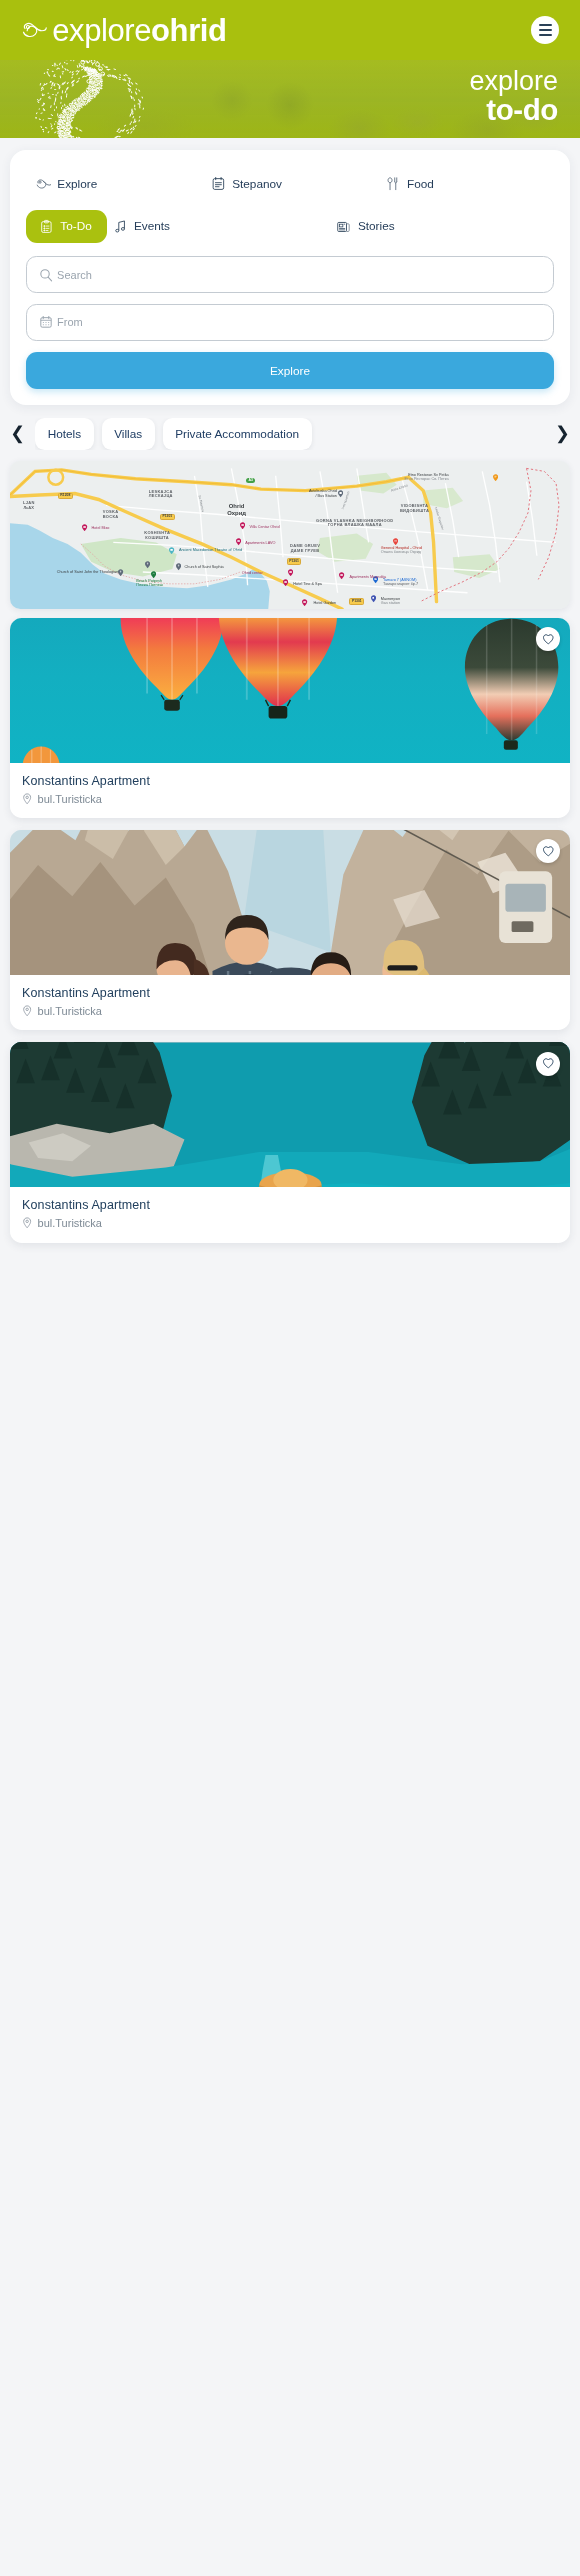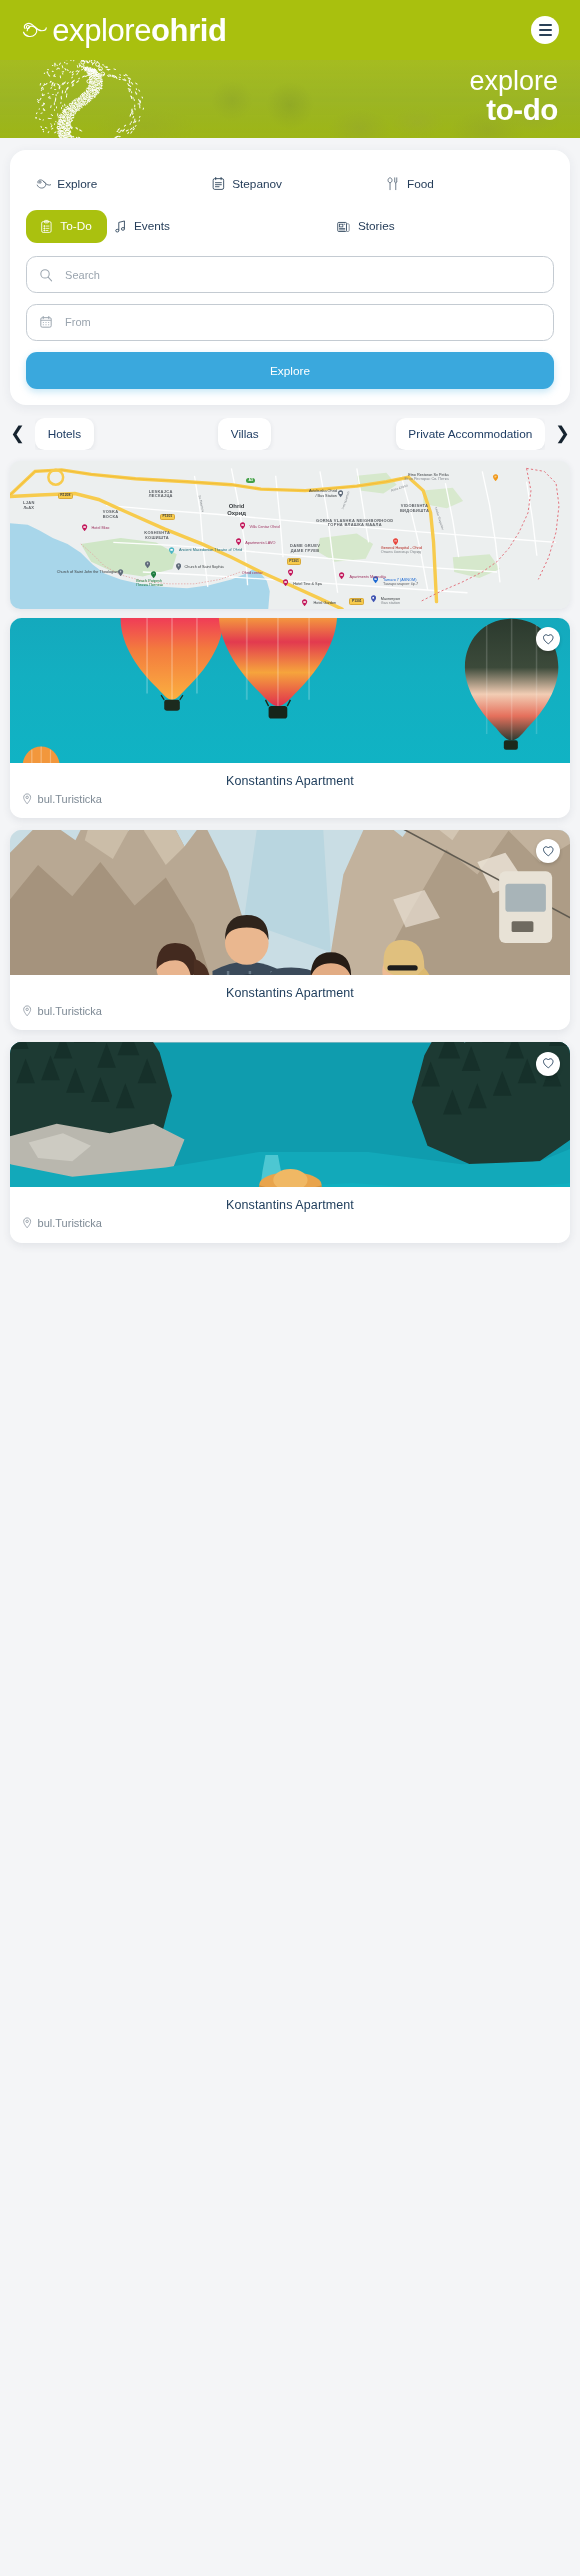--- a/index.html
+++ b/index.html
@@ -154,21 +154,21 @@
   }
   .tab .ico { width: 14.8px; height: 15.5px; flex: 0 0 auto; display: block; }
   .tab.active .ico path, .tab.active .ico rect,
   .tab.active .ico circle, .tab.active .ico line { stroke: #ffffff; }
 
   
   .fields { margin-top: 13.3px; }
   .field {
     display: flex;
     align-items: center;
-    gap: 12px;
+    gap: 4px;
     height: 37px;
     border: 0.7px solid #c4cbd2;
     border-radius: 10.3px;
     padding: 0 12.5px;
     background: #ffffff;
   }
   .field .fico { width: 14px; height: 14px; flex: 0 0 auto; display: block; }
   .field input {
     border: none;
     outline: none;
@@ -231,21 +231,20 @@
     white-space: nowrap;
     cursor: pointer;
     box-shadow: 0 1.5px 5.2px rgba(40,55,75,.09);
     flex: 0 0 auto;
   }
   .chips-scroll {
     display: flex;
     gap: 8px;
     overflow: hidden;
     flex: 1 1 auto;
-    justify-content: space-between;
   }
 
   
   .map-pad { padding: 0 9.6px; }
   .map {
     position: relative;
     height: 148px;
     border-radius: 10.3px;
     overflow: hidden;
     background: #eceff1;
@@ -266,21 +265,21 @@
   .mlbl.poi-green{ color: #1a7a3c; font-size: 3.8px; }
   .mlbl.poi-blue { color: #1967d2; font-size: 3.8px; }
   .mlbl.poi-red  { color: #b3261e; font-size: 3.8px; }
   .mlbl.road {
     background: #f7cb4d; color: #3c4043; font-size: 3.4px;
     border: 0.4px solid #d8a93a; border-radius: 1.5px; padding: 0.4px 1.5px; font-weight: 700;
   }
   .mpin { position: absolute; width: 5.2px; height: 7.4px; }
 
   
-  .cards { padding: 8.9px 9.6px 16px 9.6px; display: flex; flex-direction: column; gap: 11.8px; text-align: center; }
+  .cards { padding: 8.9px 9.6px 16px 9.6px; display: flex; flex-direction: column; gap: 11.8px; }
   .card {
     background: #ffffff;
     border-radius: 11.8px;
     overflow: hidden;
     box-shadow: 0 2.2px 8.9px rgba(40,55,75,.09);
   }
   .card-img { position: relative; height: 145px; overflow: hidden; }
   .card-img .scene { position: absolute; inset: 0; }
   .fav {
     position: absolute;

